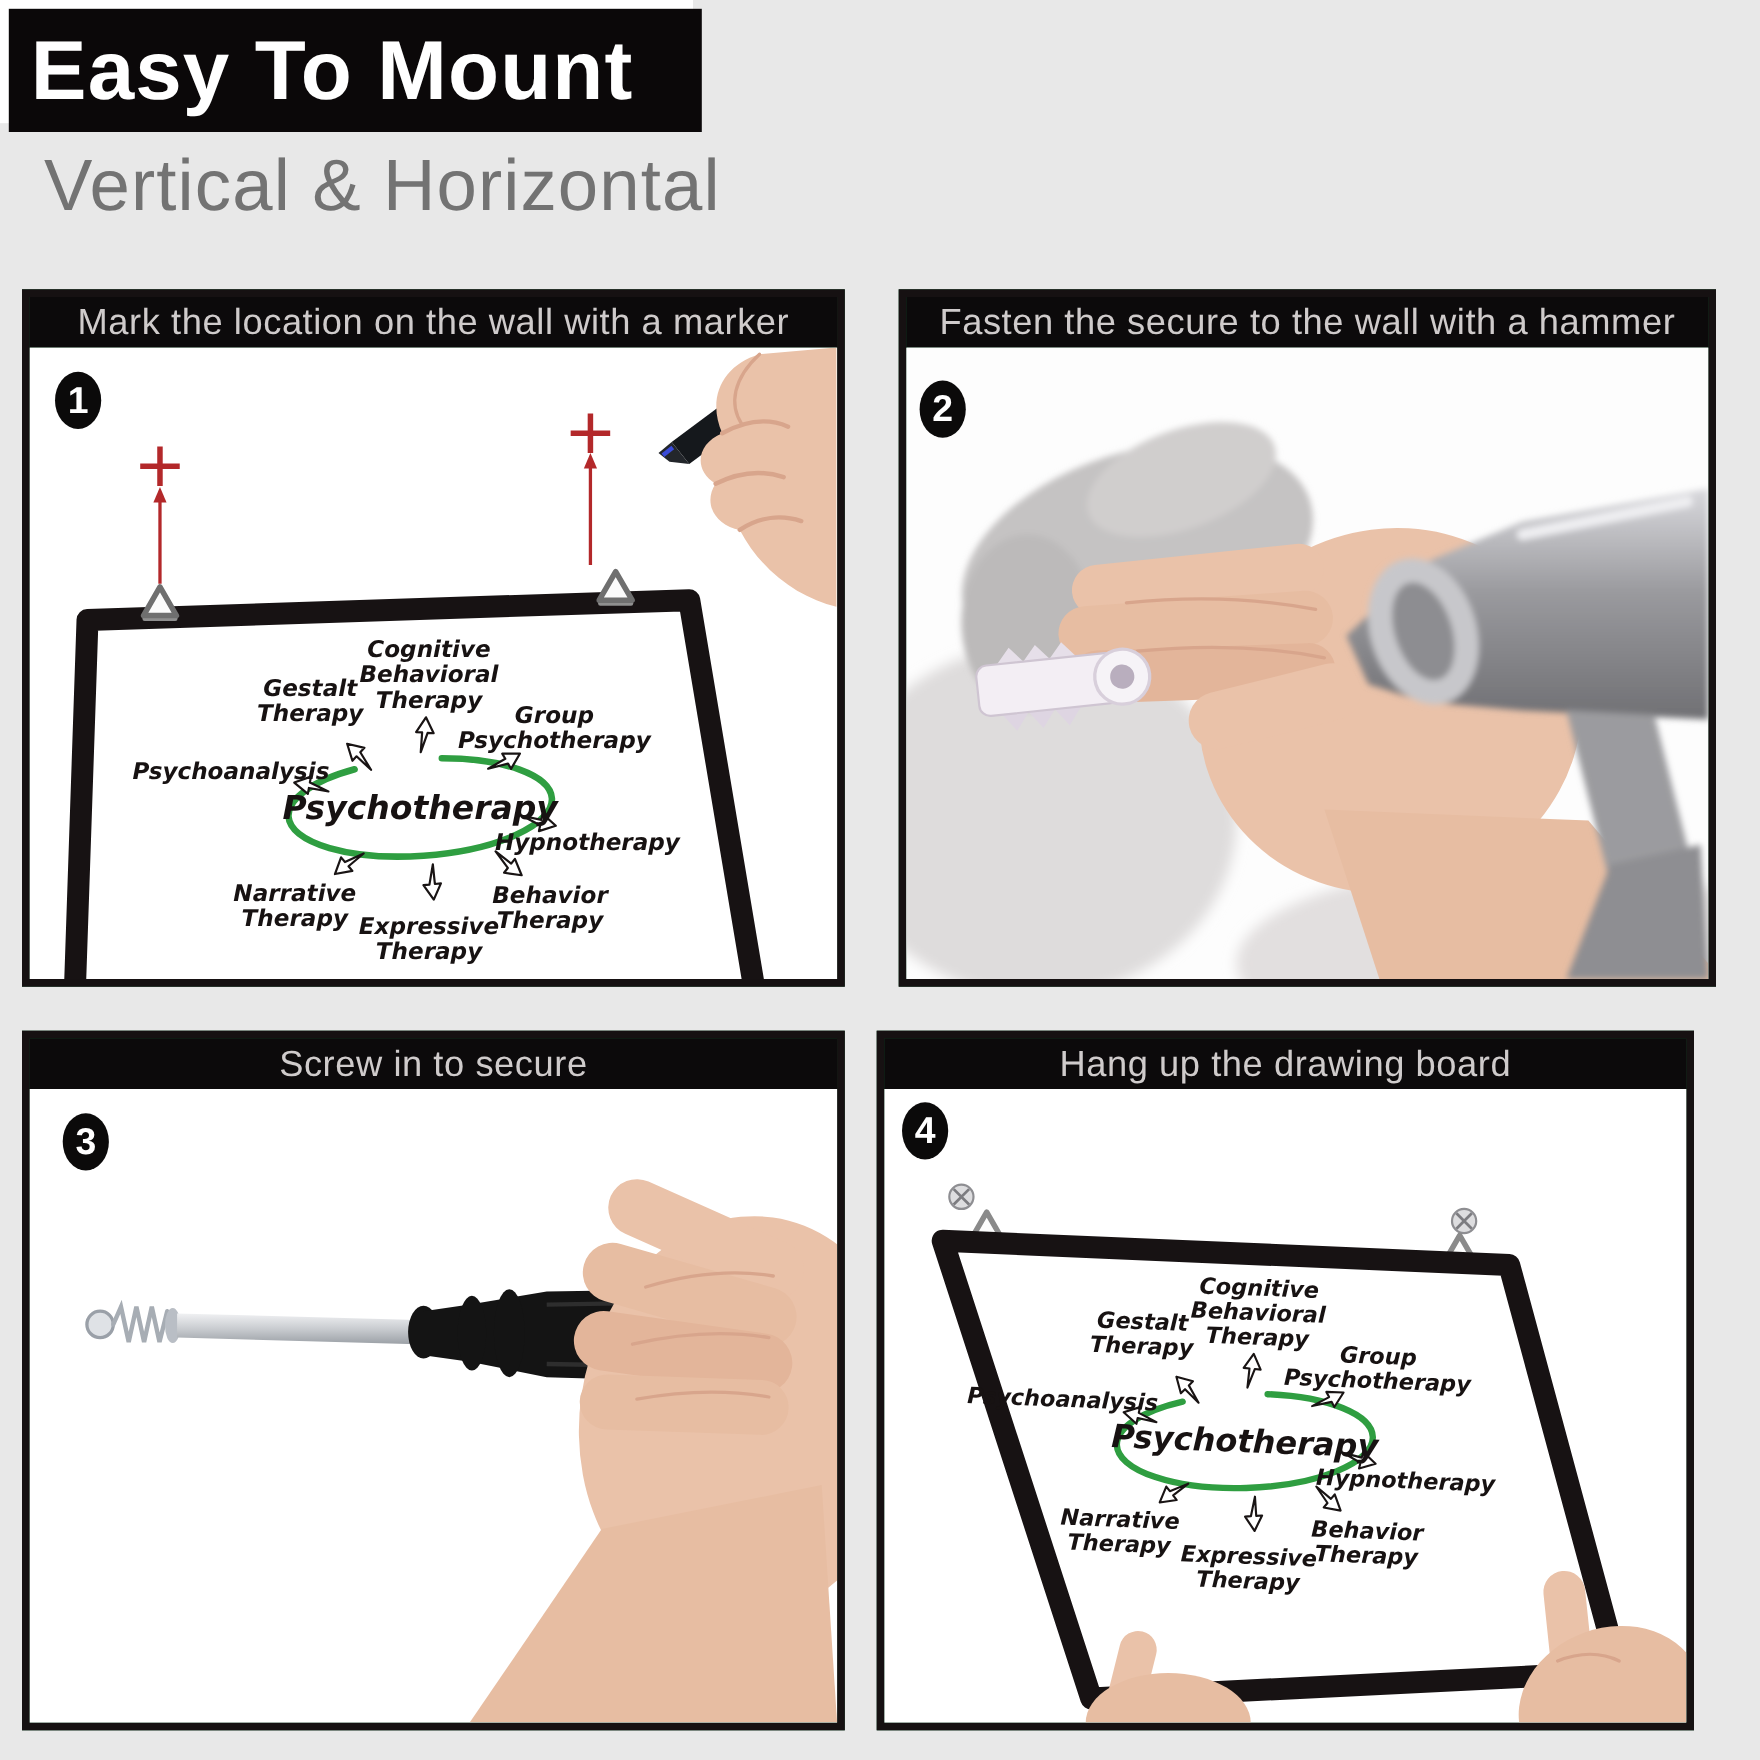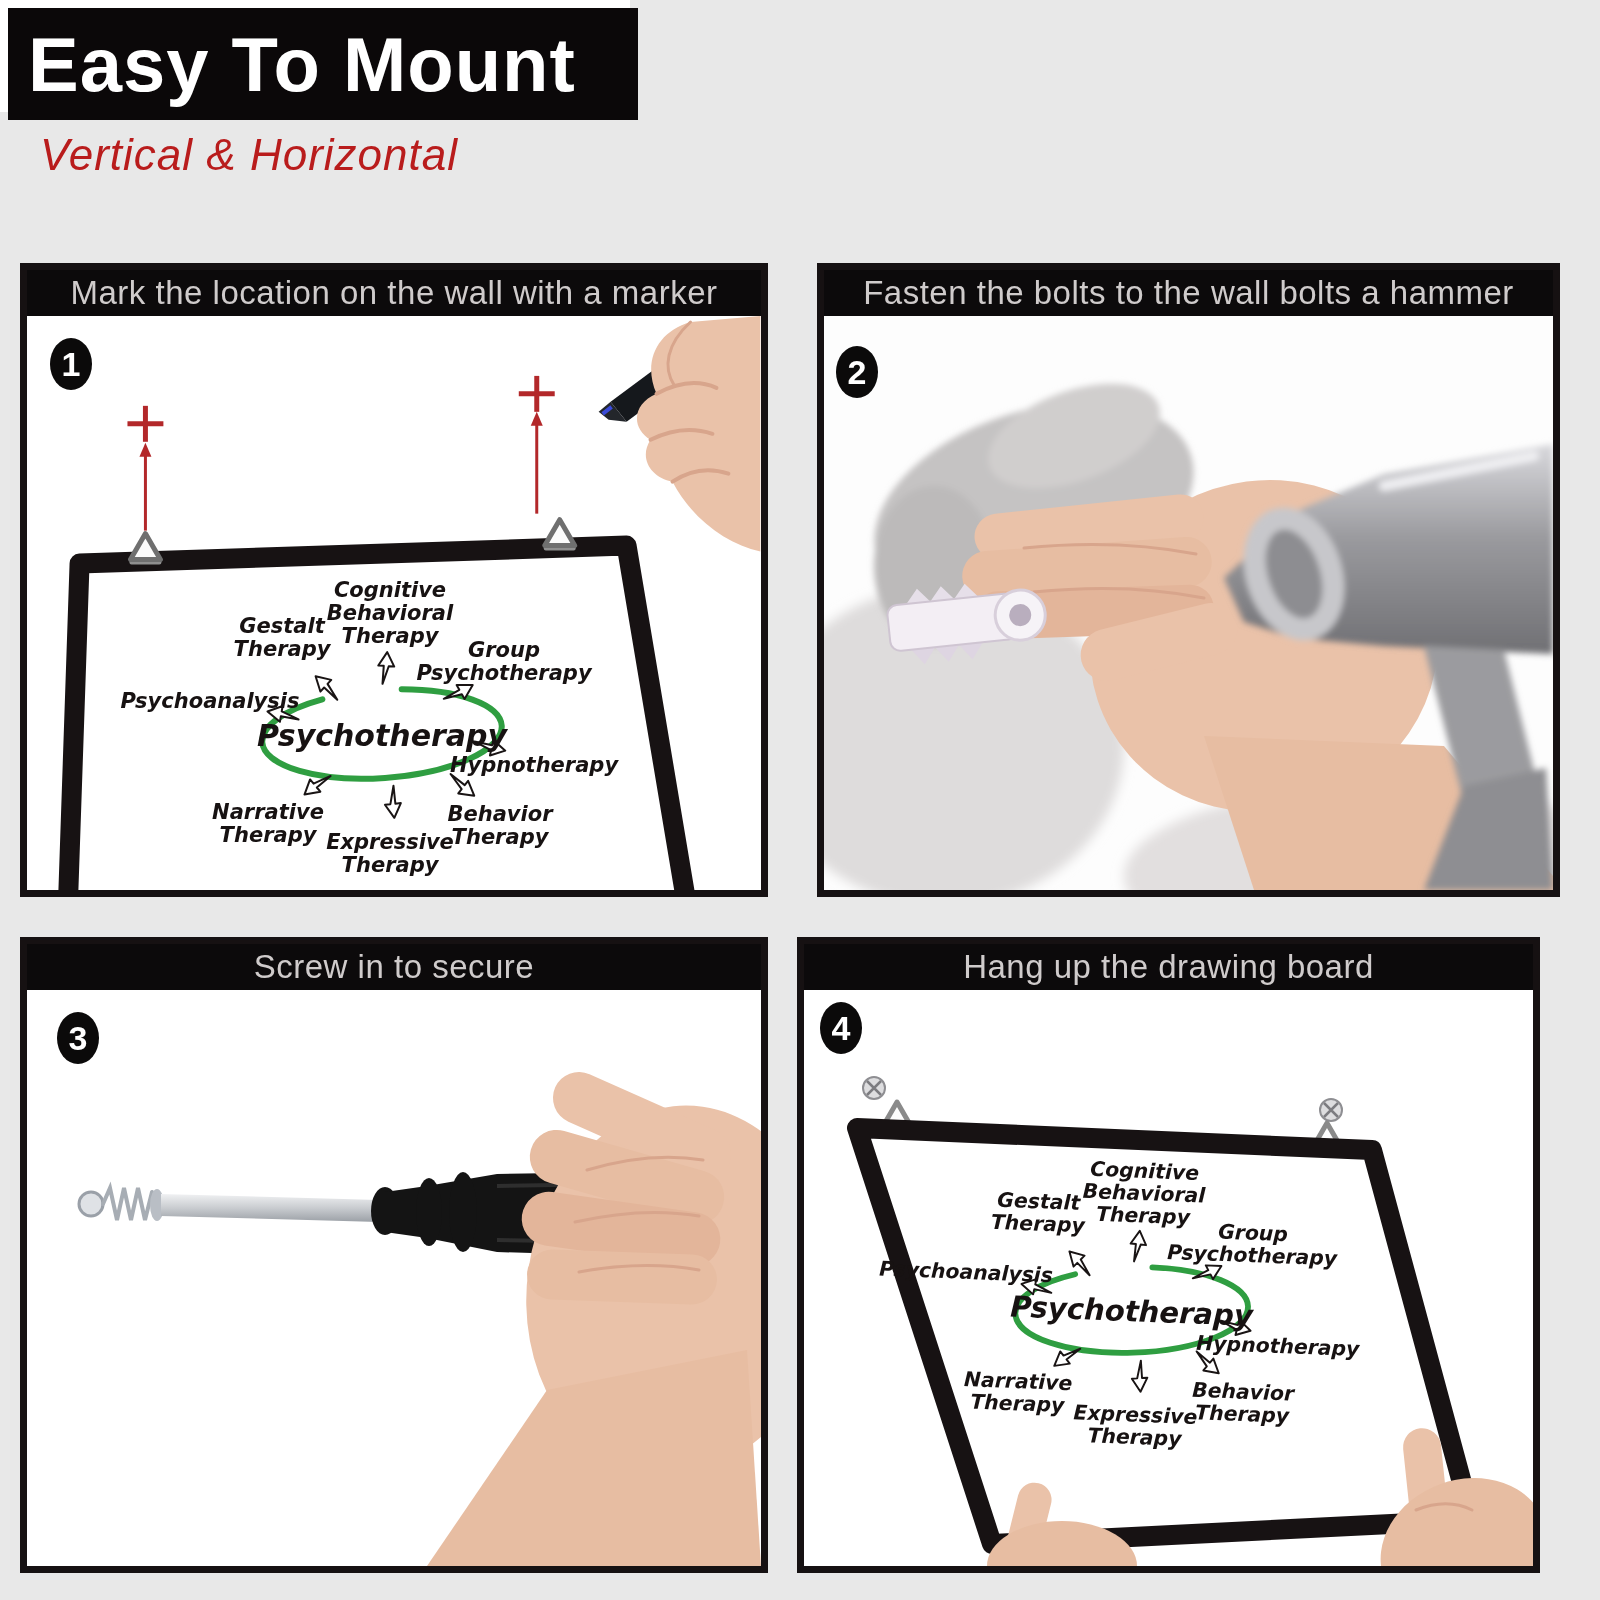--- a/index.html
+++ b/index.html
@@ -1,21 +1,21 @@
 <!DOCTYPE html>
 <html><head>
 <meta charset="utf-8">
 <style>
   html,body{margin:0;padding:0;}
   body{width:1600px;height:1600px;position:relative;background:#e8e8e8;overflow:hidden;
        font-family:"Liberation Sans", sans-serif;}
   .title-box{position:absolute;left:8px;top:8px;width:630px;height:112px;background:#0b0809;
              display:flex;align-items:center;box-shadow:-8px -8px 0 #ffffff;}
   .title-box span{color:#ffffff;font-size:76px;font-weight:bold;padding-left:20px;letter-spacing:1px;}
-  .subtitle{position:absolute;left:40px;top:130px;font-size:44px;color:#b91c1c;letter-spacing:1px;font-style:italic;}
+  .subtitle{position:absolute;left:40px;top:130px;font-size:66px;color:#737373;letter-spacing:1px;}
   .panel{position:absolute;background:#14532d;border:7px solid #161112;box-sizing:border-box;}
   .p1{left:20px;top:263px;width:748px;height:634px;}
   .p2{left:817px;top:263px;width:743px;height:634px;}
   .p3{left:20px;top:937px;width:748px;height:636px;}
   .p4{left:797px;top:937px;width:743px;height:636px;}
   .panel-header{height:46px;background:#0c0a0b;color:#cfcbcb;display:flex;align-items:center;
                 justify-content:center;font-size:33px;letter-spacing:.5px;white-space:nowrap;overflow:hidden;}
   .panel-body{position:relative;height:calc(100% - 46px);overflow:hidden;background:#fff;}
   .badge{position:absolute;width:42px;height:52px;background:#0b0a0a;border-radius:50%;color:#fff;
          display:flex;align-items:center;justify-content:center;font-size:34px;font-weight:bold;z-index:30;}
@@ -114,21 +114,21 @@
       <div class="lbl" style="left:248px;top:280px;">Expressive
 Therapy</div>
       <div class="lbl" style="left:126px;top:250px;">Narrative
 Therapy</div>
       <div class="ctr" style="left:240px;top:161px;">Psychotherapy</div>
     </div>
   </div>
 </div>
 
 <div class="panel p2">
-  <div class="panel-header">Fasten the bolts to the wall bolts a hammer</div>
+  <div class="panel-header">Fasten the secure to the wall with a hammer</div>
   <div class="panel-body">
     <div class="badge" style="left:12px;top:30px;">
       <span>2</span>
     </div>
     <svg class="fillsvg" viewBox="0 0 729 574">
       <defs>
         <linearGradient id="hgrad" x1="0" y1="0" x2="0" y2="1">
           <stop offset="0" stop-color="#d9d9dd"></stop>
             <stop offset=".45" stop-color="#9a9a9e"></stop>
             <stop offset="1" stop-color="#707074"></stop>

